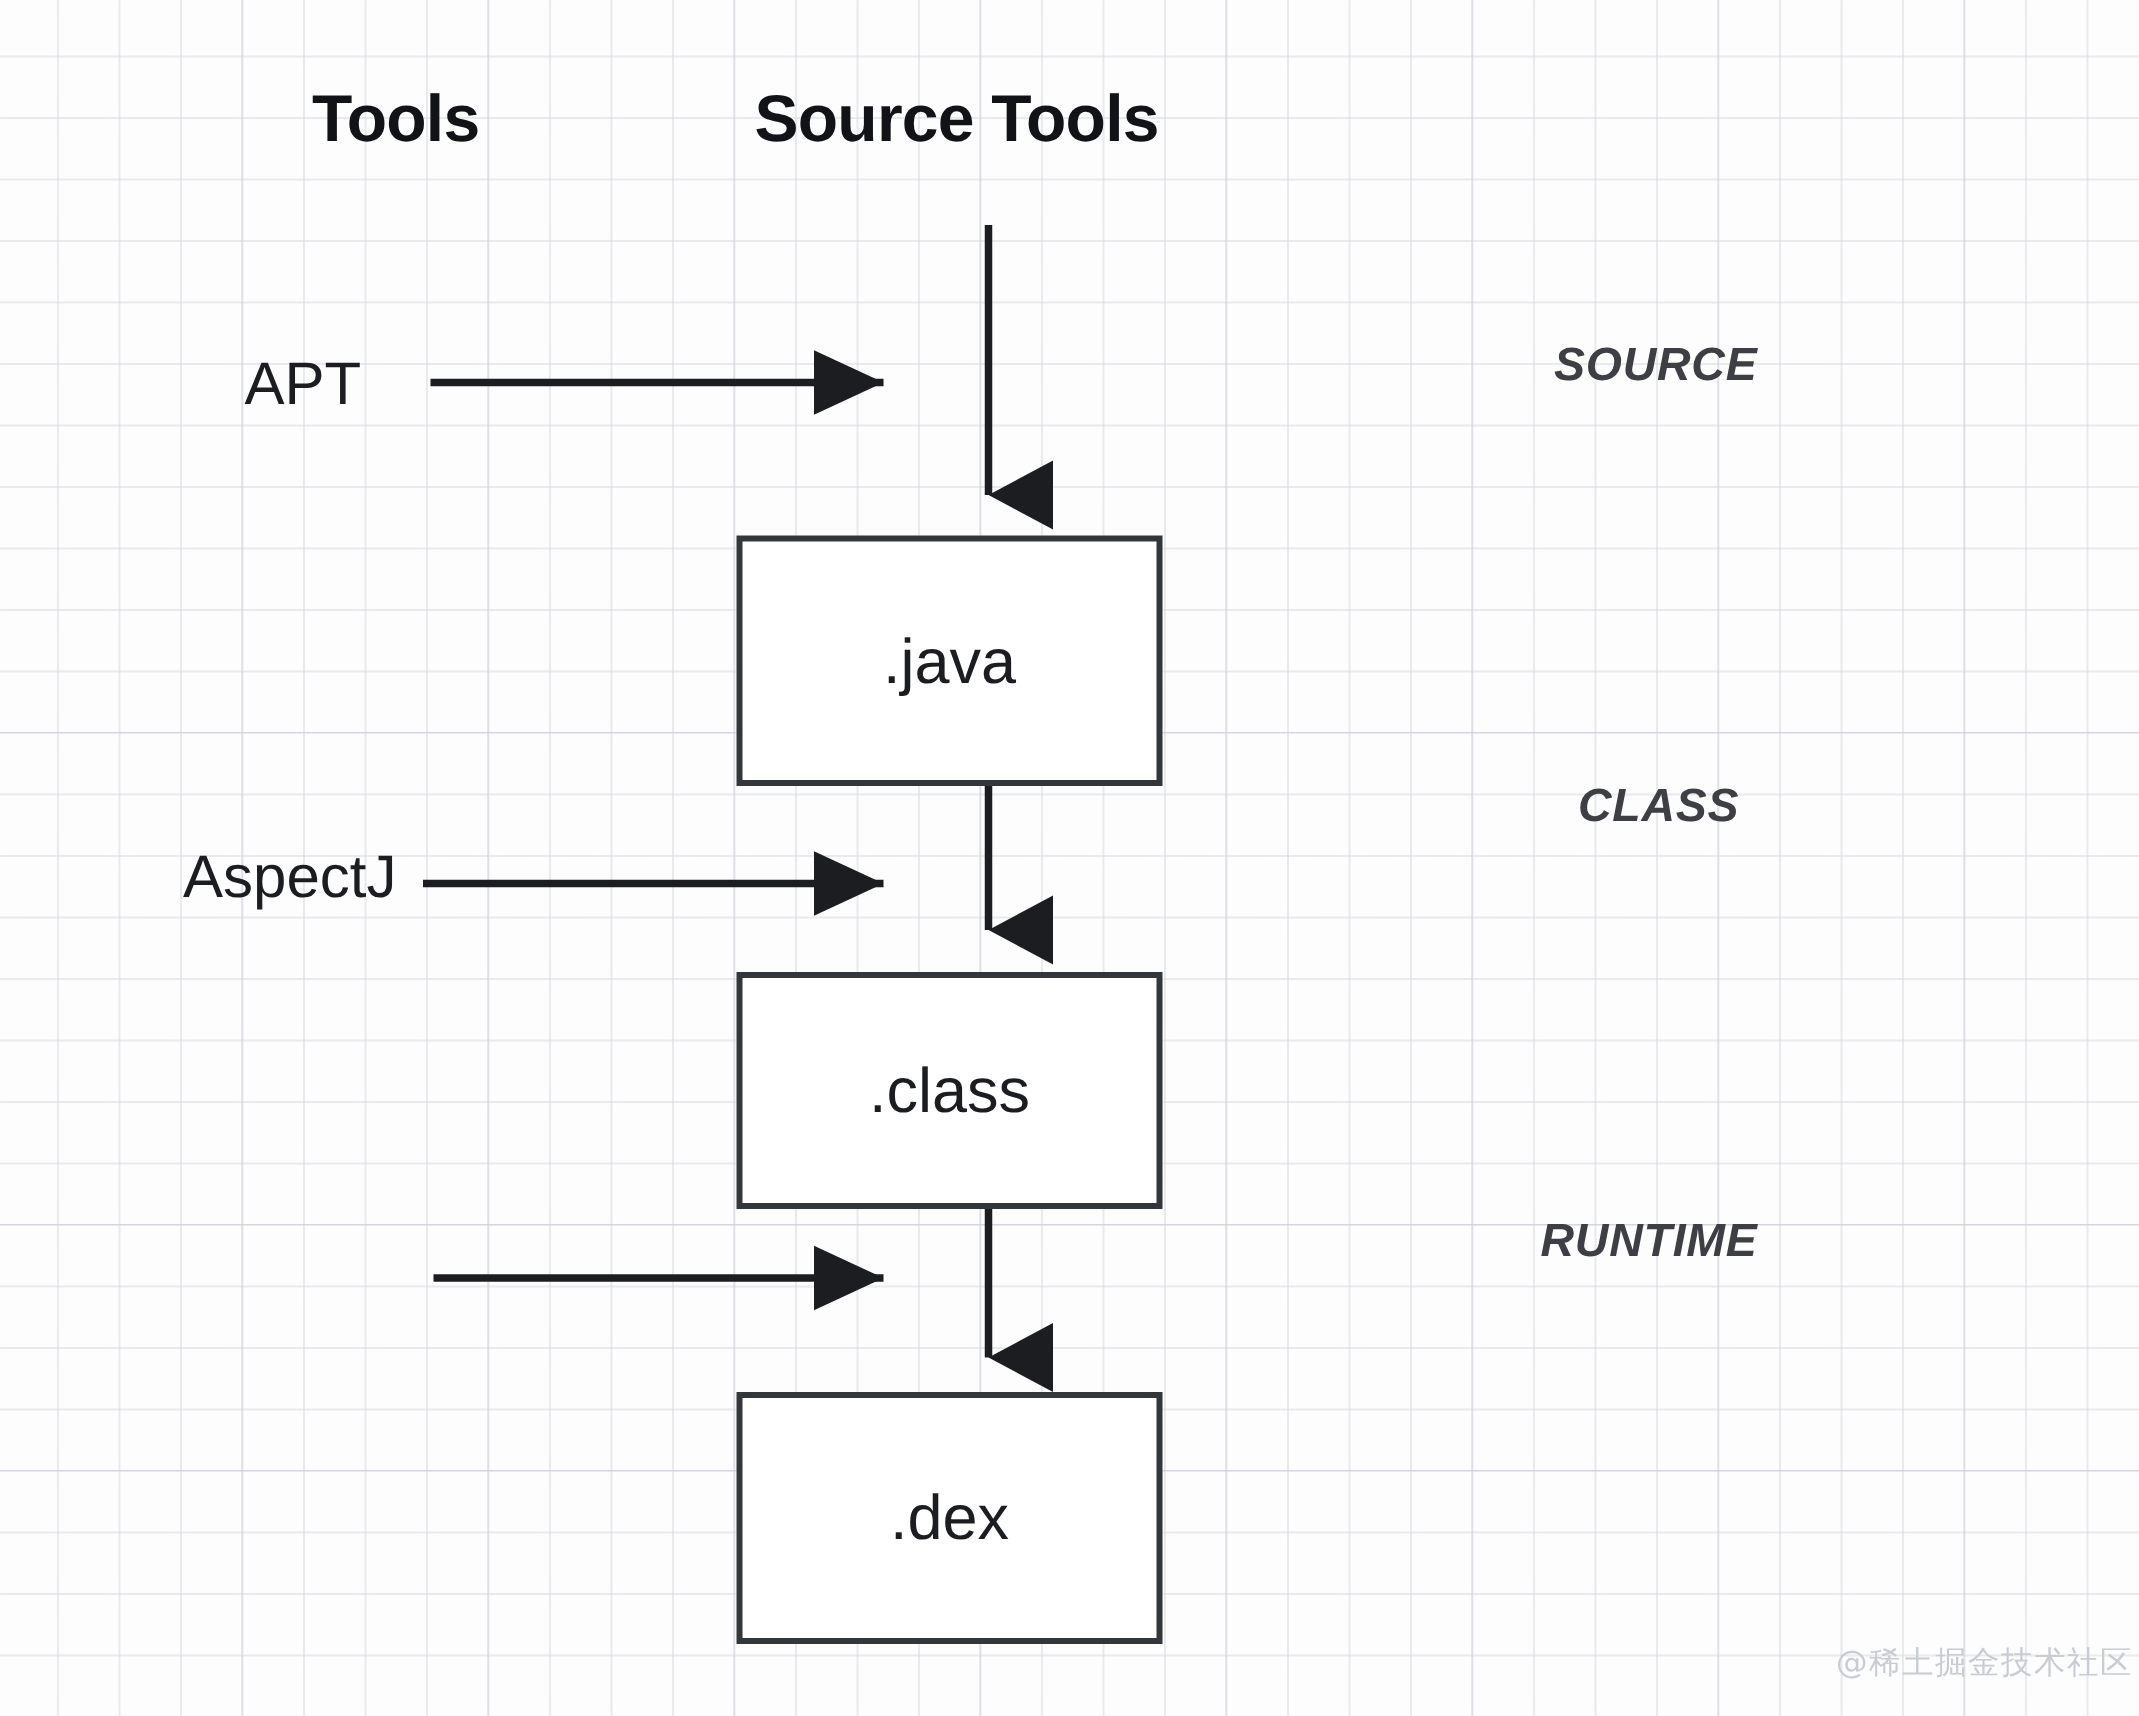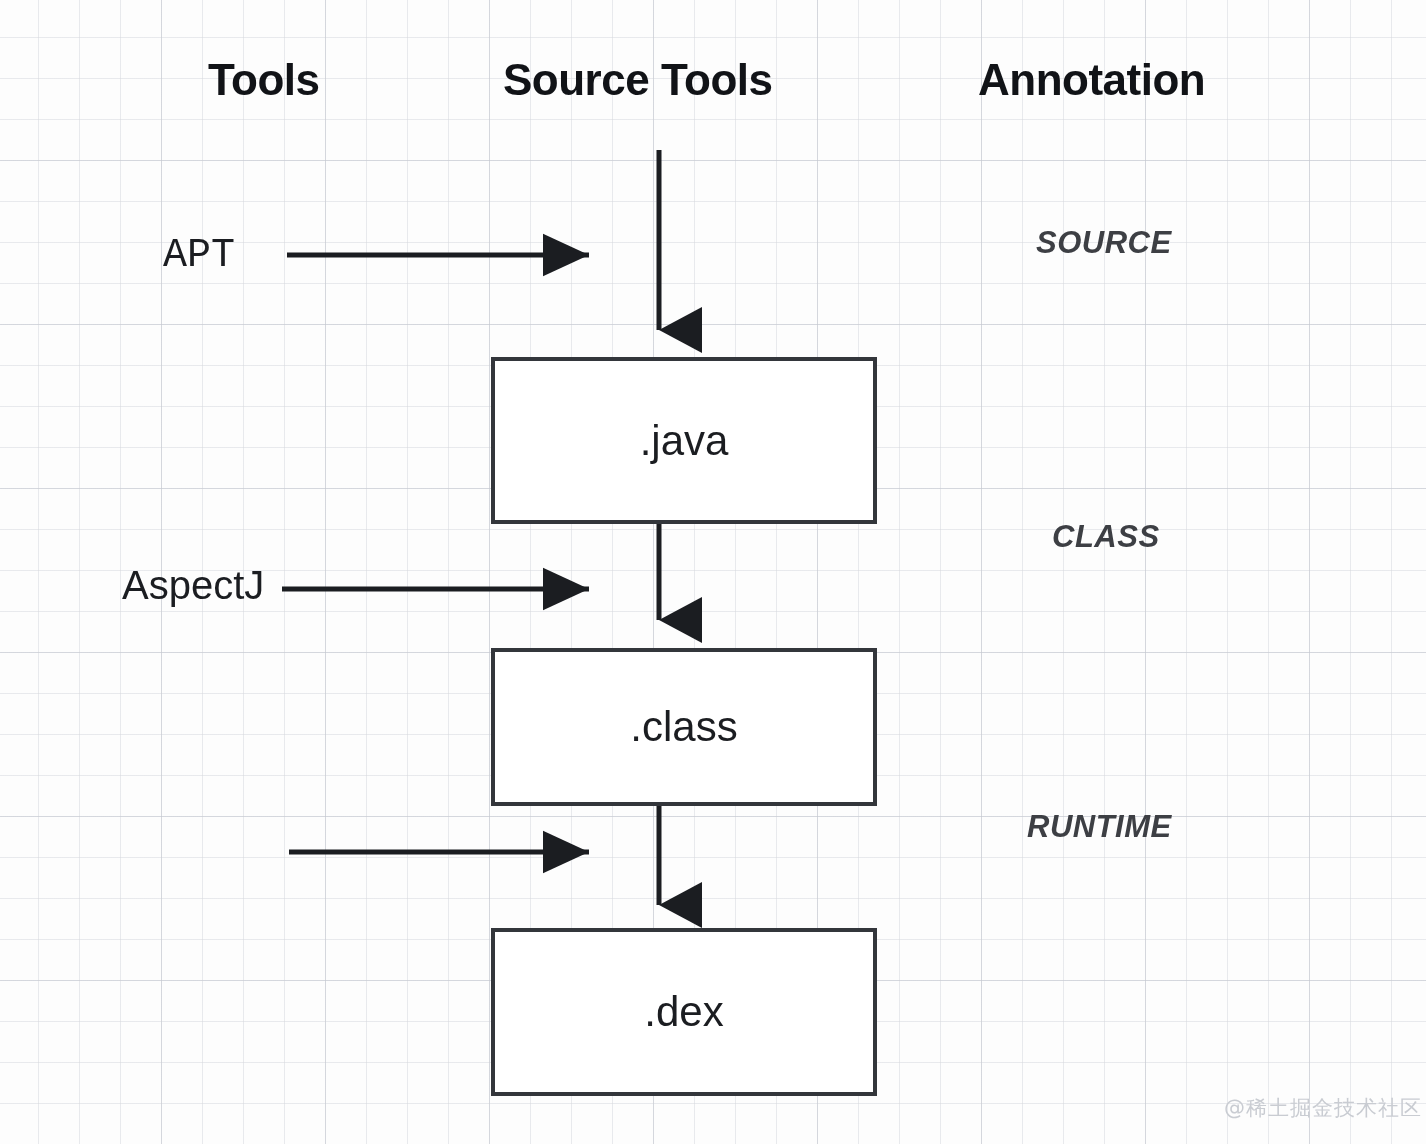--- a/index.html
+++ b/index.html
@@ -62,29 +62,29 @@
 
   
   .tool-label {
     position: absolute;
     font-family: "Liberation Sans", sans-serif;
     font-size: 40px;
     line-height: 1;
     color: #1b1d21;
     white-space: nowrap;
   }
-  #tool-apt       { left: 163px; top: 236px; font-family: Liberation Mono, monospace; }
+  #tool-apt       { left: 163px; top: 236px; }
   #tool-aspectj   { left: 122px; top: 565px; }
   #tool-javassist { left: 89px;  top: 830px; }
 
   
   .file-box {
     position: absolute;
     left: 491px;
-    width: 386px;
+    width: 284px;
     box-sizing: border-box;
     background: #ffffff;
     border: 4px solid #33363b;
     display: flex;
     align-items: center;
     justify-content: center;
   }
   .file-box .file-label {
     font-family: "Liberation Sans", sans-serif;
     font-size: 42px;
@@ -151,21 +151,20 @@
     <g>
       <line x1="282" y1="589" x2="589" y2="589" stroke="#1b1d21" stroke-width="5" marker-end="url(#head-right)"></line>
     </g>
     <g>
       <line x1="289" y1="852" x2="589" y2="852" stroke="#1b1d21" stroke-width="5" marker-end="url(#head-right)"></line>
     </g>
   </svg>
 
   <div class="col-head" id="head-tools">Tools</div>
   <div class="col-head" id="head-source">Source Tools</div>
-  <div class="col-head" id="head-annotation">Annotation</div>
 
   <div class="tool-label" id="tool-apt">APT</div>
   <div class="tool-label" id="tool-aspectj">AspectJ</div>
 
   <div class="file-box" id="box-java">
     <span class="file-label">.java</span>
   </div>
   <div class="file-box" id="box-class">
     <span class="file-label">.class</span>
   </div>

